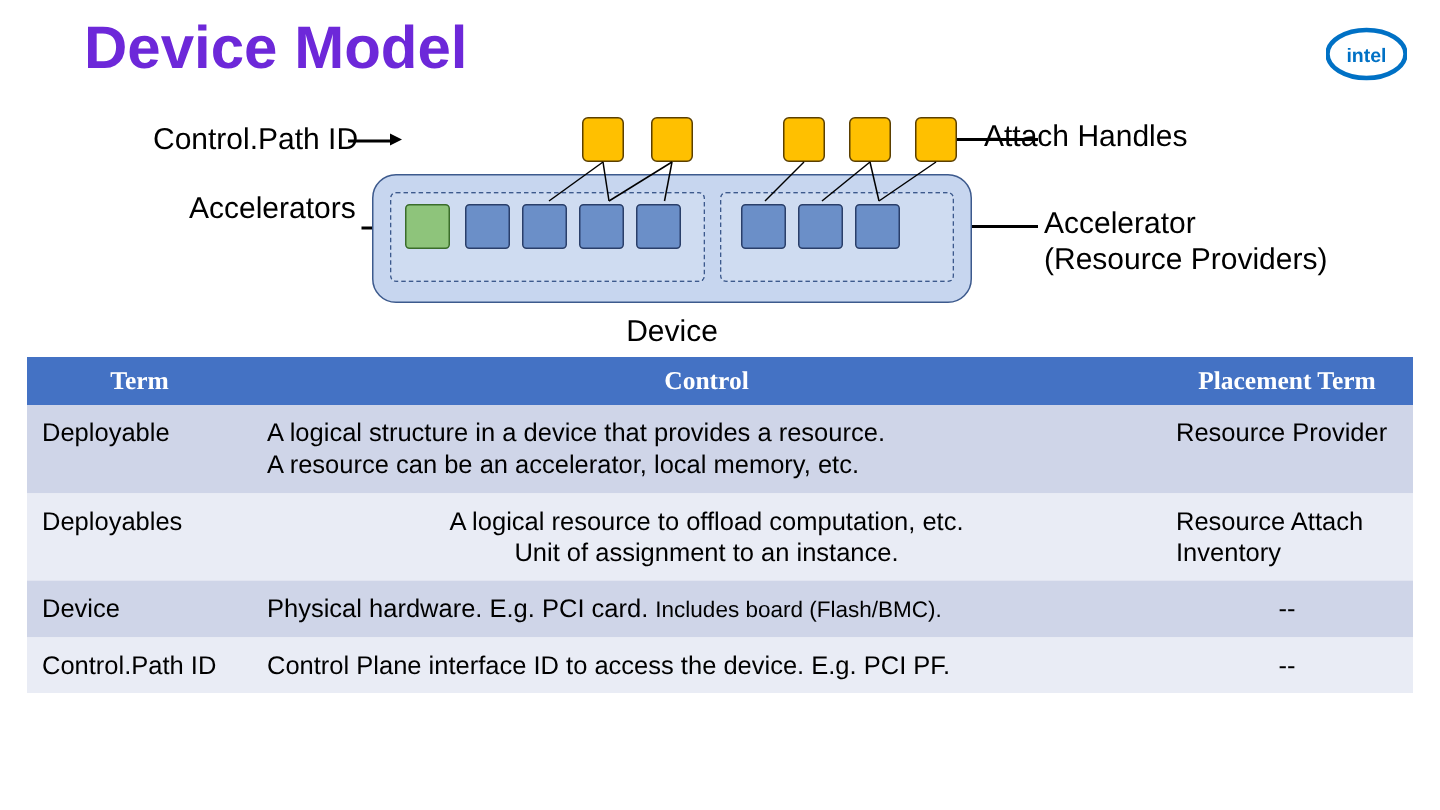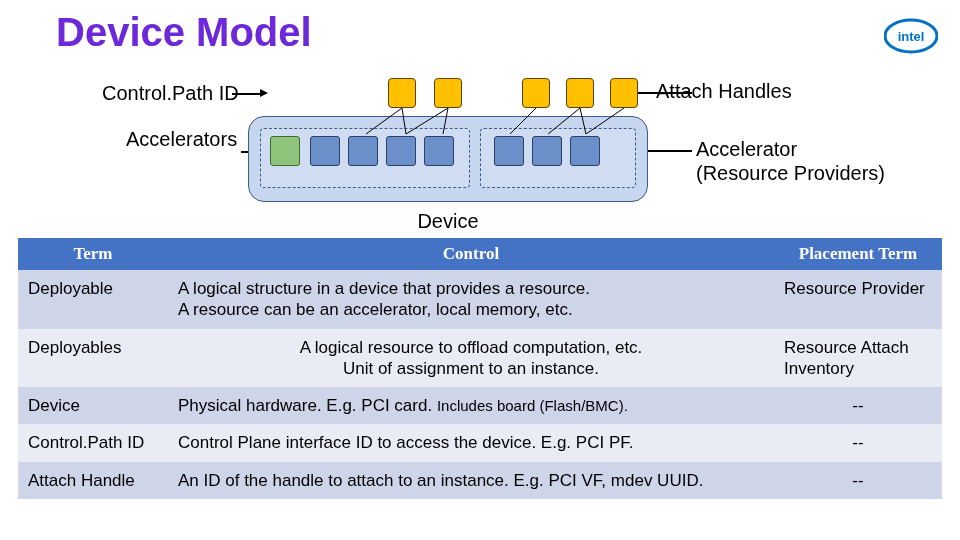--- a/index.html
+++ b/index.html
@@ -140,19 +140,14 @@
       <tr>
         <td>Device</td>
         <td style="white-space: pre-line;"><span>Physical hardware. E.g. PCI card. </span><span class="small">Includes board (Flash/BMC).</span></td>
         <td style="white-space: pre-line;">--</td>
       </tr>
       <tr>
         <td>Control.Path ID</td>
         <td style="white-space: pre-line;">Control Plane interface ID to access the device. E.g. PCI PF.</td>
         <td style="white-space: pre-line;">--</td>
       </tr>
-      <tr>
-        <td>Attach Handle</td>
-        <td style="white-space: pre-line;">An ID of the handle to attach to an instance. E.g. PCI VF, mdev UUID.</td>
-        <td style="white-space: pre-line;">--</td>
-      </tr>
     </tbody>
 </table>
 
 </body></html>

